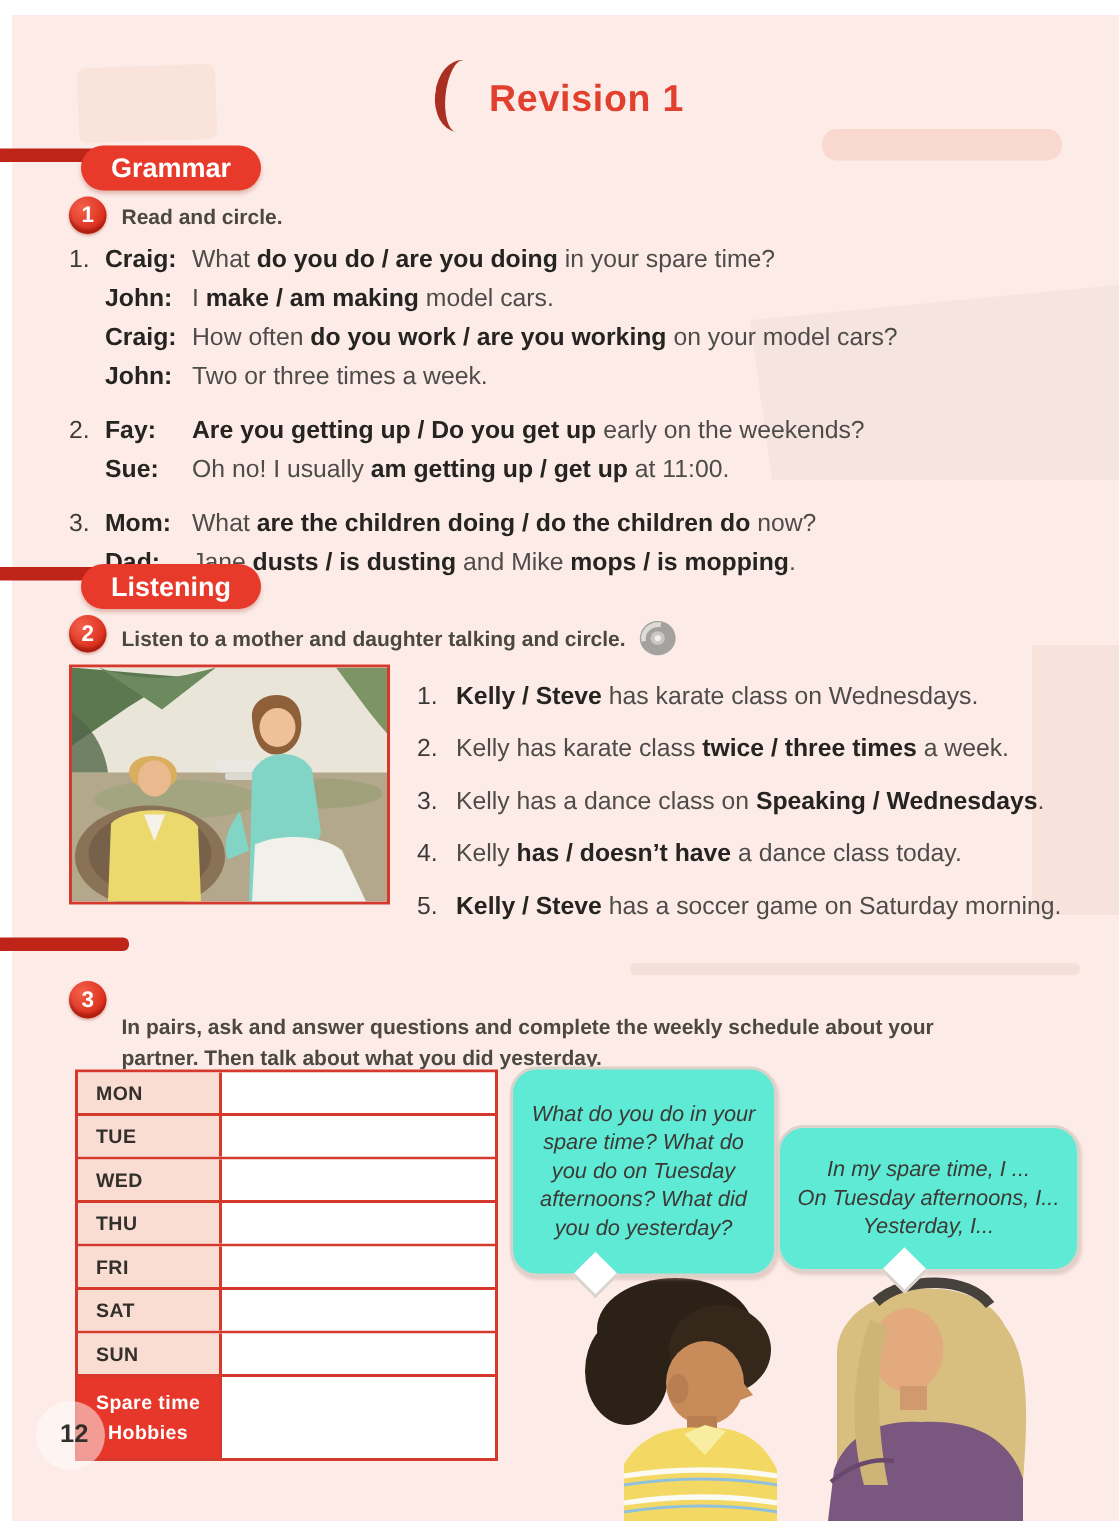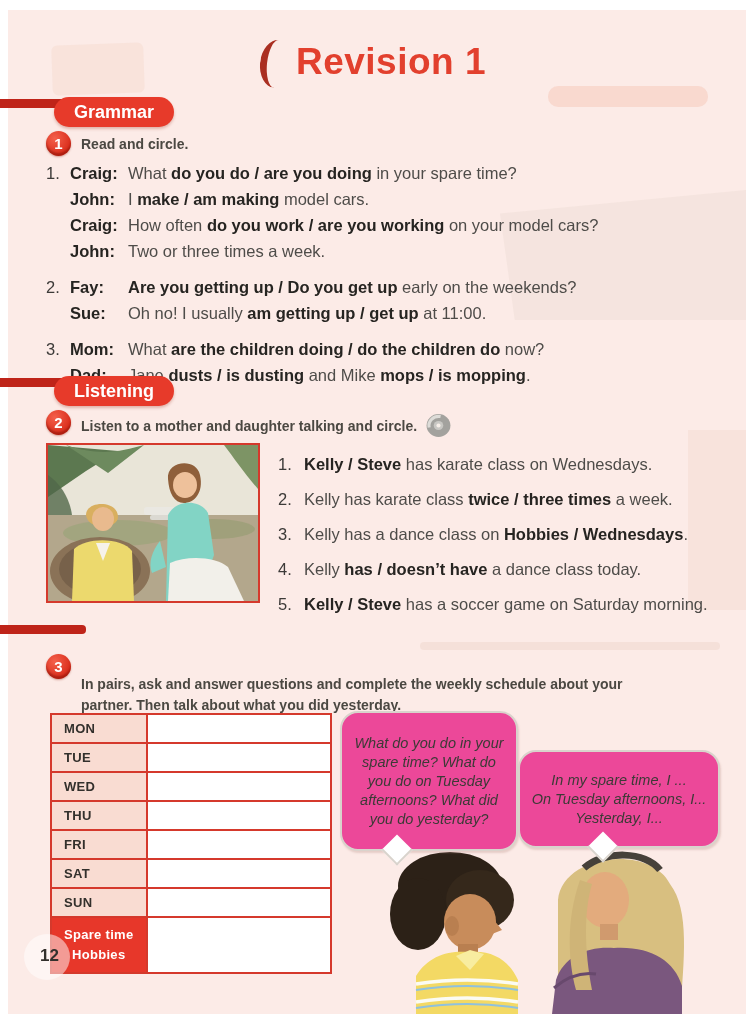--- a/index.html
+++ b/index.html
@@ -12,21 +12,21 @@
   .g1{left:52px;top:44px;width:92px;height:50px;background:#f6ddd2;opacity:.55;border-radius:6px;transform:rotate(-2deg);}
   .g2{left:548px;top:86px;width:160px;height:21px;background:#f6cdc0;opacity:.6;border-radius:10px;}
   .g3{left:500px;top:190px;width:246px;height:130px;background:#e6d6cc;opacity:.32;clip-path:polygon(0 18%,100% 0,100% 100%,6% 100%);}
   .g4{left:688px;top:430px;width:58px;height:180px;background:#f3dcd2;opacity:.5;}
   .g5{left:420px;top:642px;width:300px;height:8px;background:#edd2c8;opacity:.45;border-radius:4px;}
 
   
   .title-wrap{position:absolute;left:0;top:40px;width:746px;text-align:center;z-index:2;}
   .crescent{display:inline-block;width:26px;height:48px;border-left:7px solid #aa2f22;border-radius:50%;
             transform:rotate(6deg);vertical-align:-14px;margin-right:3px;}
-  .title-text{font-size:37px;font-weight:bold;color:#e2402e;letter-spacing:.5px;text-align:right;}
+  .title-text{font-size:25px;font-weight:bold;color:#e2402e;letter-spacing:.5px;text-align:right;}
 
   
   .sec-line{position:absolute;left:0;width:86px;height:9px;background:#bf2419;border-radius:0 4px 4px 0;z-index:2;}
   .sec-tab{position:absolute;left:54px;height:30px;background:#e73a2a;border-radius:15px;color:#fff;
            font-weight:bold;font-size:18px;display:flex;align-items:center;justify-content:center;
            padding:0 20px;box-shadow:0 2px 3px rgba(160,50,30,.3);z-index:3;text-align:center;}
   .line-g{top:99px;} .tab-g{top:97px;}
   .line-l{top:378px;} .tab-l{top:376px;}
   .line-s{top:625px;} .tab-s{top:623px;}
 
@@ -63,21 +63,21 @@
   .schedule{position:absolute;left:50px;top:713px;width:282px;border:2px solid #d5392c;background:#fff;
             box-sizing:border-box;z-index:2;}
   .trow{display:flex;border-bottom:2px solid #d5392c;height:27px;}
   .trow.last{border-bottom:none;height:54px;text-align:center;}
   .tlabel{width:96px;background:#f9dcd2;border-right:2px solid #d5392c;display:flex;align-items:center;
           padding-left:12px;font-weight:bold;color:#33302c;font-size:13px;box-sizing:border-box;letter-spacing:.3px;}
   .tlabel.red{background:#e7372a;color:#fff;white-space:pre-line;line-height:20px;}
   .tval{flex:1;background:#fff;}
 
   
-  .bubble{position:absolute;background:#ec4899;border:2px solid #d9d3cc;border-radius:18px;
+  .bubble{position:absolute;background:#5eead4;border:2px solid #d9d3cc;border-radius:18px;
           color:#3c3a36;text-align:center;display:flex;align-items:center;justify-content:center;
           box-shadow:1px 2px 2px rgba(190,150,140,.35);z-index:6;box-sizing:border-box;}
   .bubble .bt{padding:8px 10px;font-size:14.5px;line-height:19px;font-style:italic;}
   .b1{left:340px;top:711px;width:178px;height:140px;}
   .b2{left:518px;top:750px;width:202px;height:98px;}
   .b2 .bt{white-space:pre-line;}
   .bubble::after{content:"";position:absolute;bottom:-12px;width:20px;height:20px;background:#fff;
           border-right:2px solid #d9d3cc;border-bottom:2px solid #d9d3cc;transform:rotate(45deg);}
   .b1::after{left:44px;}
   .b2::after{left:72px;}
@@ -203,21 +203,21 @@
       <div class="litem">
         <span class="num">1.</span>
         <span class="txt"><span class="b">Kelly / Steve</span><span> has karate class on Wednesdays.</span></span>
       </div>
       <div class="litem">
         <span class="num">2.</span>
         <span class="txt"><span>Kelly has karate class </span><span class="b">twice / three times</span><span> a week.</span></span>
       </div>
       <div class="litem">
         <span class="num">3.</span>
-        <span class="txt"><span>Kelly has a dance class on </span><span class="b">Hobbies / Wednesdays</span><span>.</span></span>
+        <span class="txt"><span>Kelly has a dance class on </span><span class="b">Speaking / Wednesdays</span><span>.</span></span>
       </div>
       <div class="litem">
         <span class="num">4.</span>
         <span class="txt"><span>Kelly </span><span class="b">has / doesn’t have</span><span> a dance class today.</span></span>
       </div>
       <div class="litem">
         <span class="num">5.</span>
         <span class="txt"><span class="b">Kelly / Steve</span><span> has a soccer game on Saturday morning.</span></span>
       </div>
     </div>

